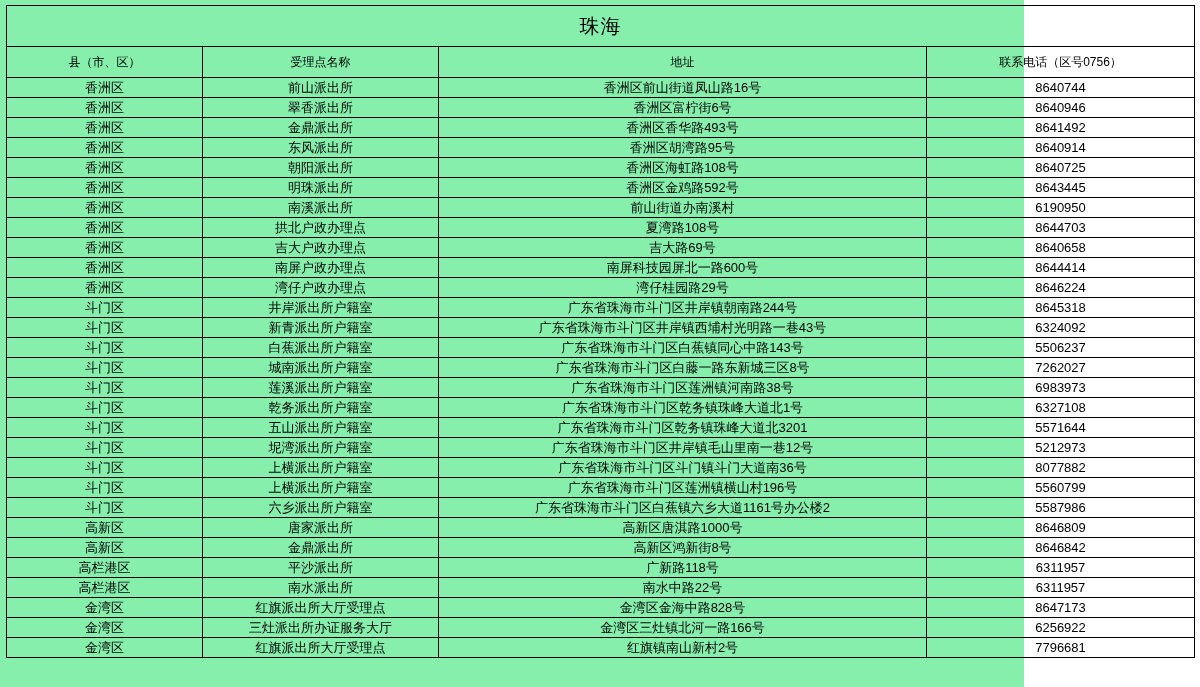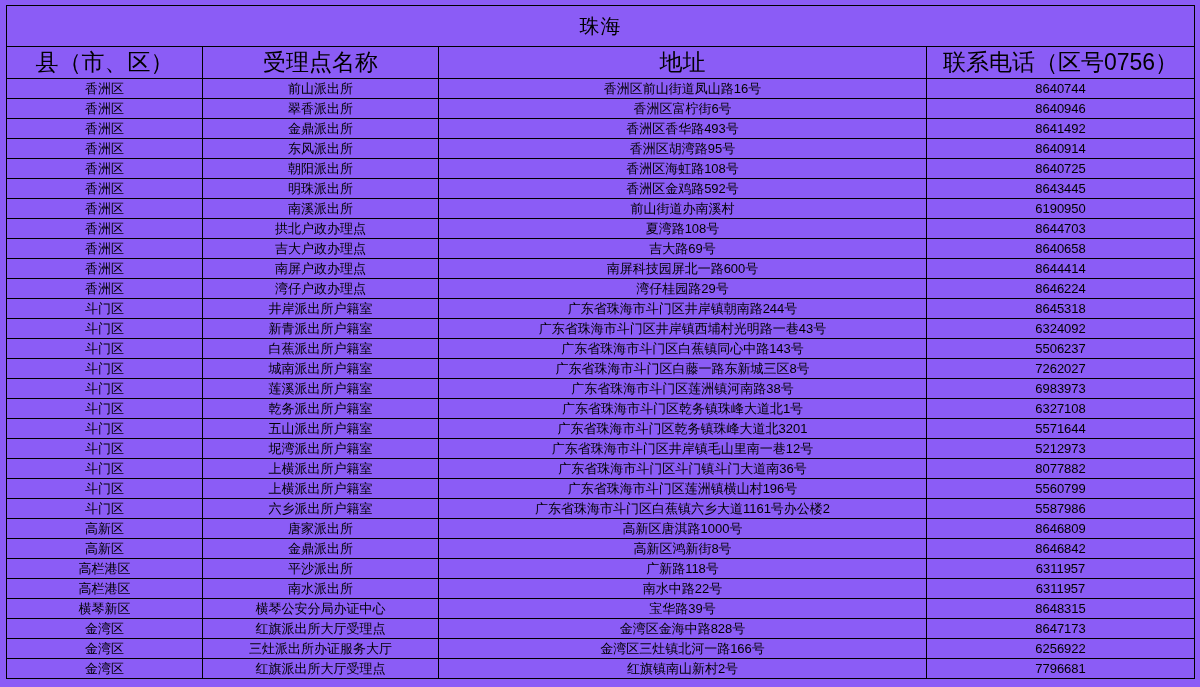--- a/index.html
+++ b/index.html
@@ -5,25 +5,25 @@
   html, body {
     margin: 0;
     padding: 0;
     background: #ffffff;
   }
   body {
     font-family: "Liberation Sans", "DejaVu Sans", sans-serif;
     color: #000000;
   }
   .page {
-    width: 1200px;
+    width: 1024px;
     height: 687px;
     box-sizing: border-box;
     padding: 5px 6px 0 6px;
-    background: #8b5cf6;
+    background: #86efac;
   }
   table.sheet {
     width: 1188px;
     border-collapse: collapse;
     table-layout: fixed;
   }
   table.sheet th,
   table.sheet td {
     border: 1px solid #000000;
     text-align: center;
@@ -31,21 +31,21 @@
     padding: 0;
     font-weight: normal;
   }
   .title-cell {
     height: 40px;
     font-size: 20px;
     letter-spacing: 1px;
   }
   .head-cell {
     height: 30px;
-    font-size: 23px;
+    font-size: 12px;
   }
   .data-cell {
     height: 19px;
     font-size: 13px;
     line-height: 19px;
     white-space: nowrap;
     overflow: hidden;
   }
   .col-county { width: 196px; }
   .col-name   { width: 236px; }
@@ -225,26 +225,20 @@
           <td class="data-cell">广新路118号</td>
           <td class="data-cell">6311957</td>
         </tr>
         <tr>
           <td class="data-cell">高栏港区</td>
           <td class="data-cell">南水派出所</td>
           <td class="data-cell">南水中路22号</td>
           <td class="data-cell">6311957</td>
         </tr>
         <tr>
-          <td class="data-cell">横琴新区</td>
-          <td class="data-cell">横琴公安分局办证中心</td>
-          <td class="data-cell">宝华路39号</td>
-          <td class="data-cell">8648315</td>
-        </tr>
-        <tr>
           <td class="data-cell">金湾区</td>
           <td class="data-cell">红旗派出所大厅受理点</td>
           <td class="data-cell">金湾区金海中路828号</td>
           <td class="data-cell">8647173</td>
         </tr>
         <tr>
           <td class="data-cell">金湾区</td>
           <td class="data-cell">三灶派出所办证服务大厅</td>
           <td class="data-cell">金湾区三灶镇北河一路166号</td>
           <td class="data-cell">6256922</td>

